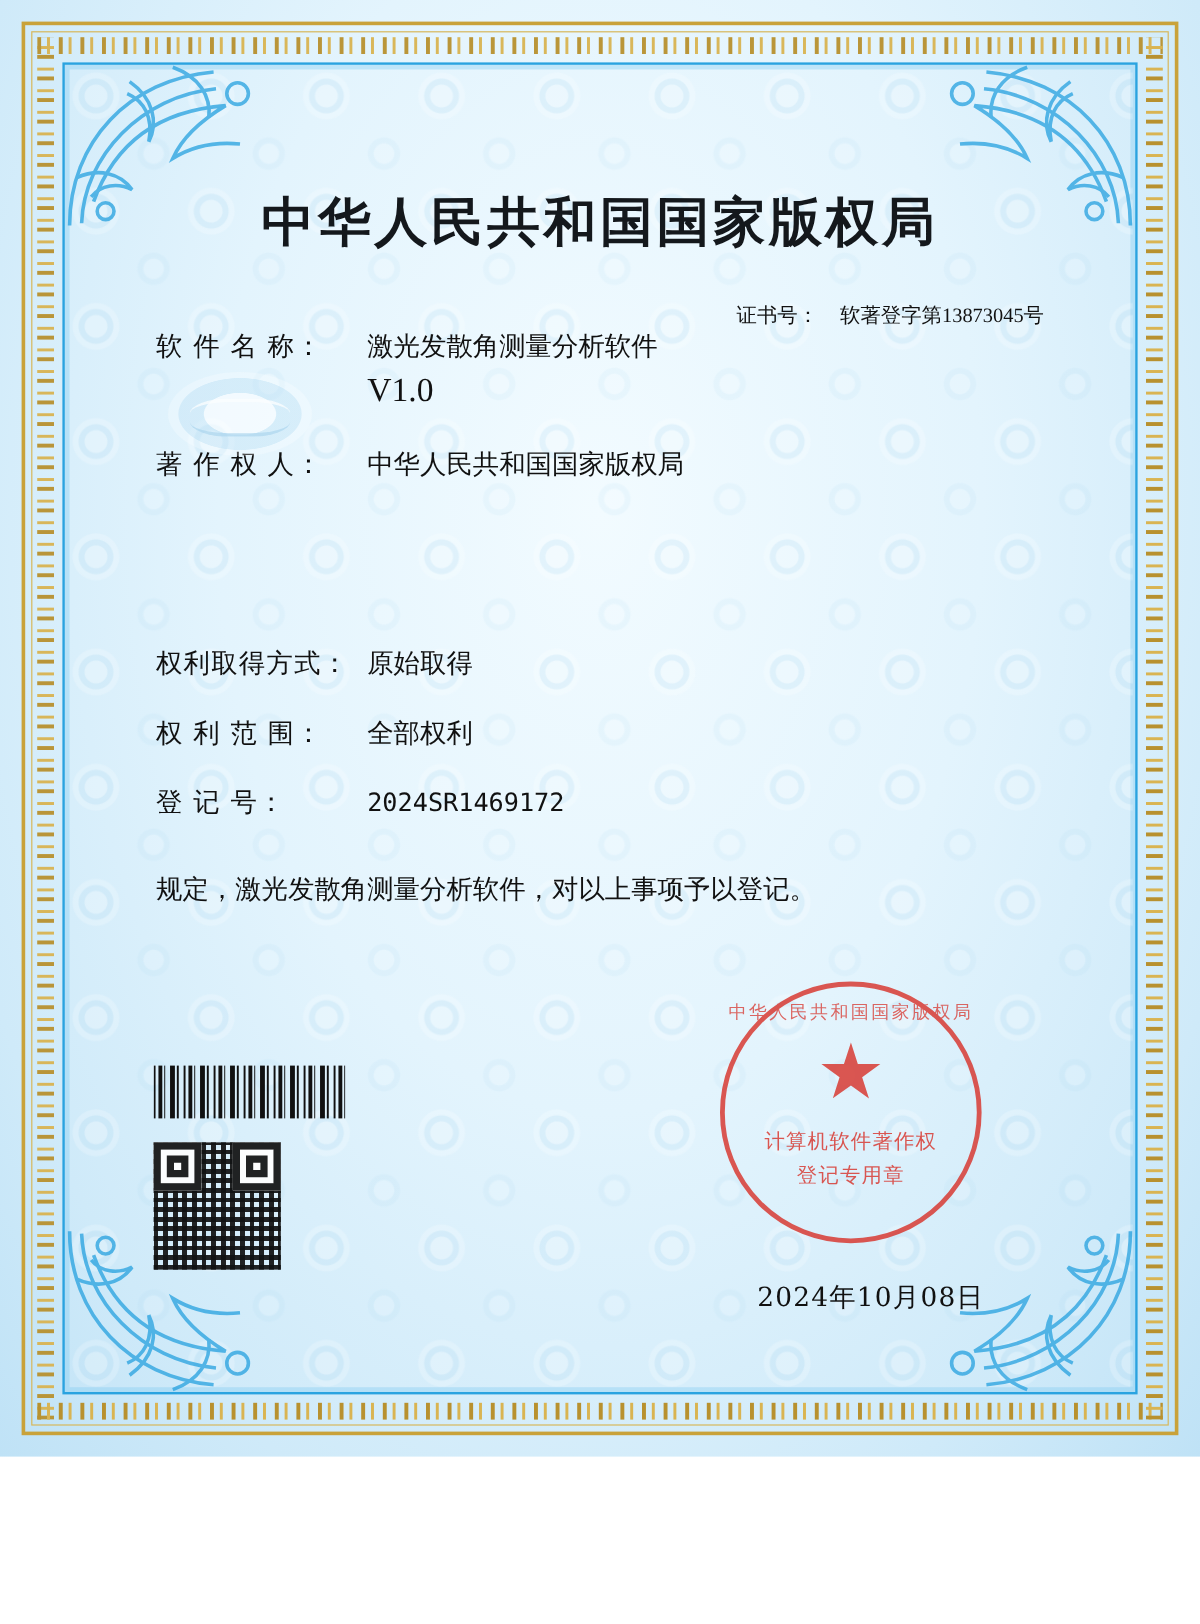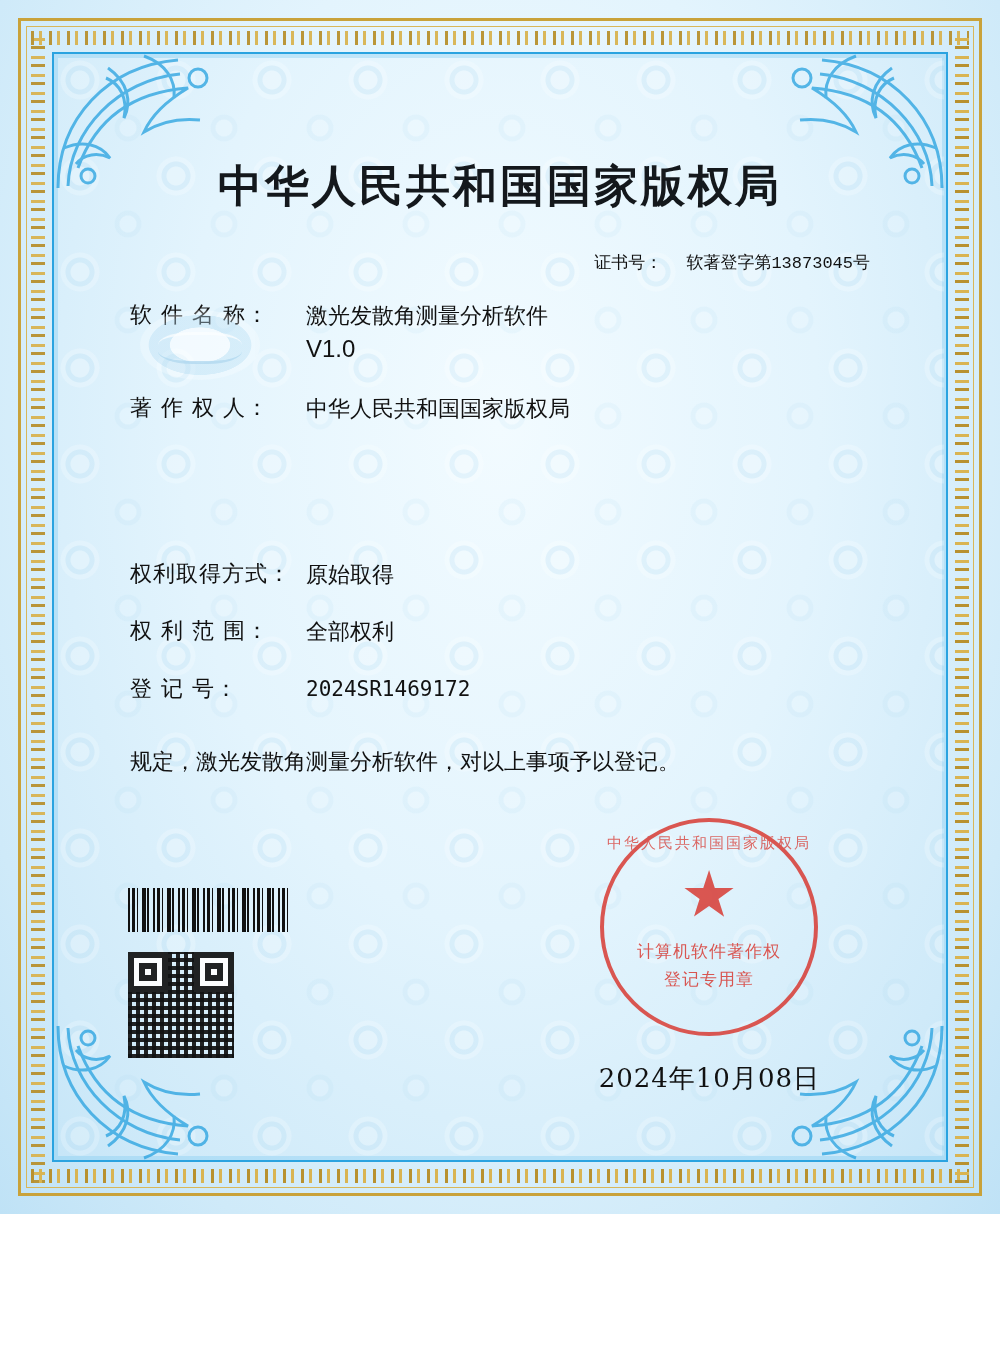--- a/index.html
+++ b/index.html
@@ -147,21 +147,21 @@
     line-height: 1.35;
     margin-top: 6px;
   }
 
   .cert-no-row {
     margin-top: 38px;
     text-align: right;
     padding-right: 60px;
     font-size: 17px;
     color: #111;
-    font-family: Liberation Mono, monospace;
+    font-family: Liberation Serif, serif;
   }
   .cert-no-label { margin-right: 14px; }
 
   .emblem {
     position: absolute;
     left: 70px;
     top: 240px;
     width: 120px;
     height: 70px;
     border-radius: 50%;
@@ -172,21 +172,20 @@
   .emblem::after {
     content: "";
     position: absolute;
     left: 18px; top: 22px; right: 18px; height: 26px;
     border-top: 3px solid rgba(255,255,255,.8);
     border-bottom: 3px solid rgba(170,212,238,.8);
     border-radius: 40%;
   }
 
   .fields {
-    margin-top: 26px;
     padding-left: 60px;
     font-size: 22px;
     color: #111;
   }
   .field-row {
     display: flex;
     align-items: flex-start;
     margin-bottom: 26px;
   }
   .field-label {
@@ -195,22 +194,22 @@
     letter-spacing: 1px;
     font-family: "DejaVu Serif", "Liberation Serif", serif;
     font-weight: 500;
   }
   .field-value {
     font-family: "DejaVu Serif", "Liberation Serif", serif;
     line-height: 1.45;
   }
   .field-value .version {
     display: block;
-    font-family: Liberation Sans, sans-serif;
-    font-size: 24px;
+    font-family: Liberation Serif, serif;
+    font-size: 28px;
     letter-spacing: 0;
   }
   .mono {
     font-family: "DejaVu Sans Mono", "Liberation Mono", monospace;
     font-size: 21px;
   }
 
   .gap-block { height: 108px; }
 
   .statement {
@@ -302,21 +301,21 @@
     color: #d8342c;
     font-family: "DejaVu Serif", "Liberation Serif", serif;
   }
   .seal-line1 { top: 118px; }
   .seal-line2 { top: 146px; }
 
   .issue-date {
     position: absolute;
     right: 180px;
     bottom: 118px;
-    font-size: 26px;
+    font-size: 22px;
     color: #111;
     font-family: "DejaVu Serif", "Liberation Serif", serif;
     letter-spacing: 1px;
   }
 </style>
 </head>
 <body>
 
 <div class="certificate">
 

